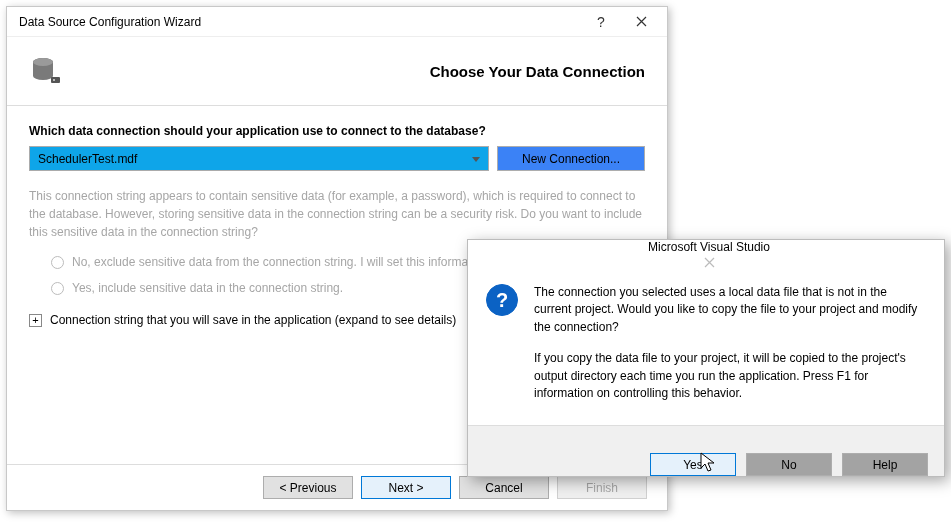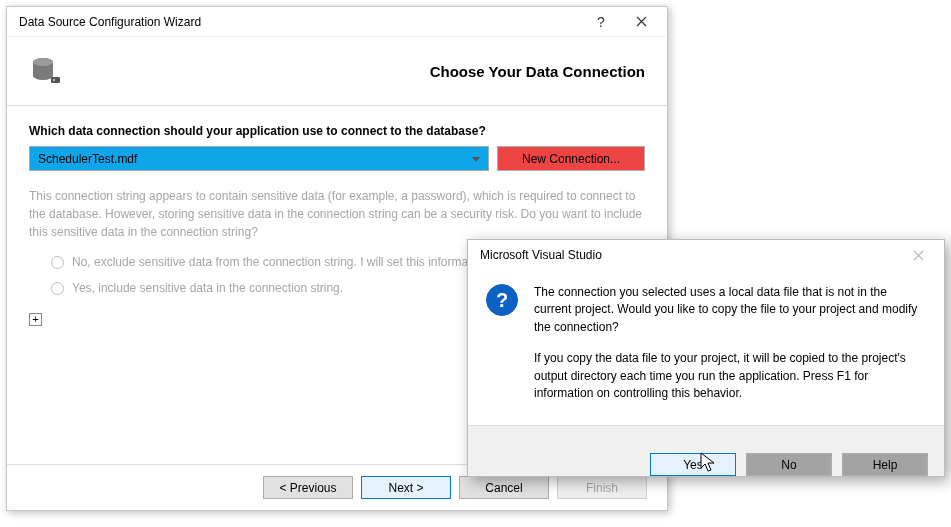--- a/index.html
+++ b/index.html
@@ -72,21 +72,21 @@
     right: 8px;
     top: 10px;
     border-left: 4px solid transparent;
     border-right: 4px solid transparent;
     border-top: 5px solid #555;
   }
   .btn {
     height: 25px;
     min-width: 90px;
     border: 1px solid #adadad;
-    background: #ef4444;
+    background: #3b82f6;
     display: inline-flex;
     align-items: center;
     justify-content: center;
     padding: 0 16px;
     font-size: 12px;
     font-family: inherit;
   }
   .btn.newconn { width: 148px; }
   .hint-text { color: #a6a6a6; line-height: 1.5; margin-bottom: 14px; }
   .radio-group { padding-left: 22px; margin-bottom: 18px; }
@@ -146,20 +146,21 @@
     height: 238px;
     background: #fff;
     border: 1px solid #bcbcbc;
     box-shadow: 4px 4px 14px rgba(0,0,0,0.35);
   }
   .msgbox-titlebar {
     height: 30px;
     display: flex;
     align-items: center;
     padding: 0 6px 0 12px;
+    flex-direction: column;
   }
   .msgbox-title { flex: 1; font-size: 12px; }
   .msgbox-close {
     width: 40px; height: 28px;
     display: flex; align-items: center; justify-content: center;
     color: #bbb; font-size: 14px;
   }
   .msgbox-body {
     display: flex;
     padding: 14px 22px 10px 18px;
@@ -250,20 +251,21 @@
         <span>No, exclude sensitive data from the connection string. I will set this information in my application code.</span>
       </div>
       <div class="radio-row">
         <span class="radio-circle"></span>
         <span>Yes, include sensitive data in the connection string.</span>
       </div>
     </div>
 
     <div class="expand-row">
       <span class="expand-box">+</span>
+      <span>Connection string that you will save in the application (expand to see details)</span>
     </div>
   </div>
 
   <div class="wizard-footer">
     <button class="fbtn">&lt; Previous</button>
     <button class="fbtn primary">Next &gt;</button>
     <button class="fbtn">Cancel</button>
     <button class="fbtn disabled">Finish</button>
   </div>
 </div>

